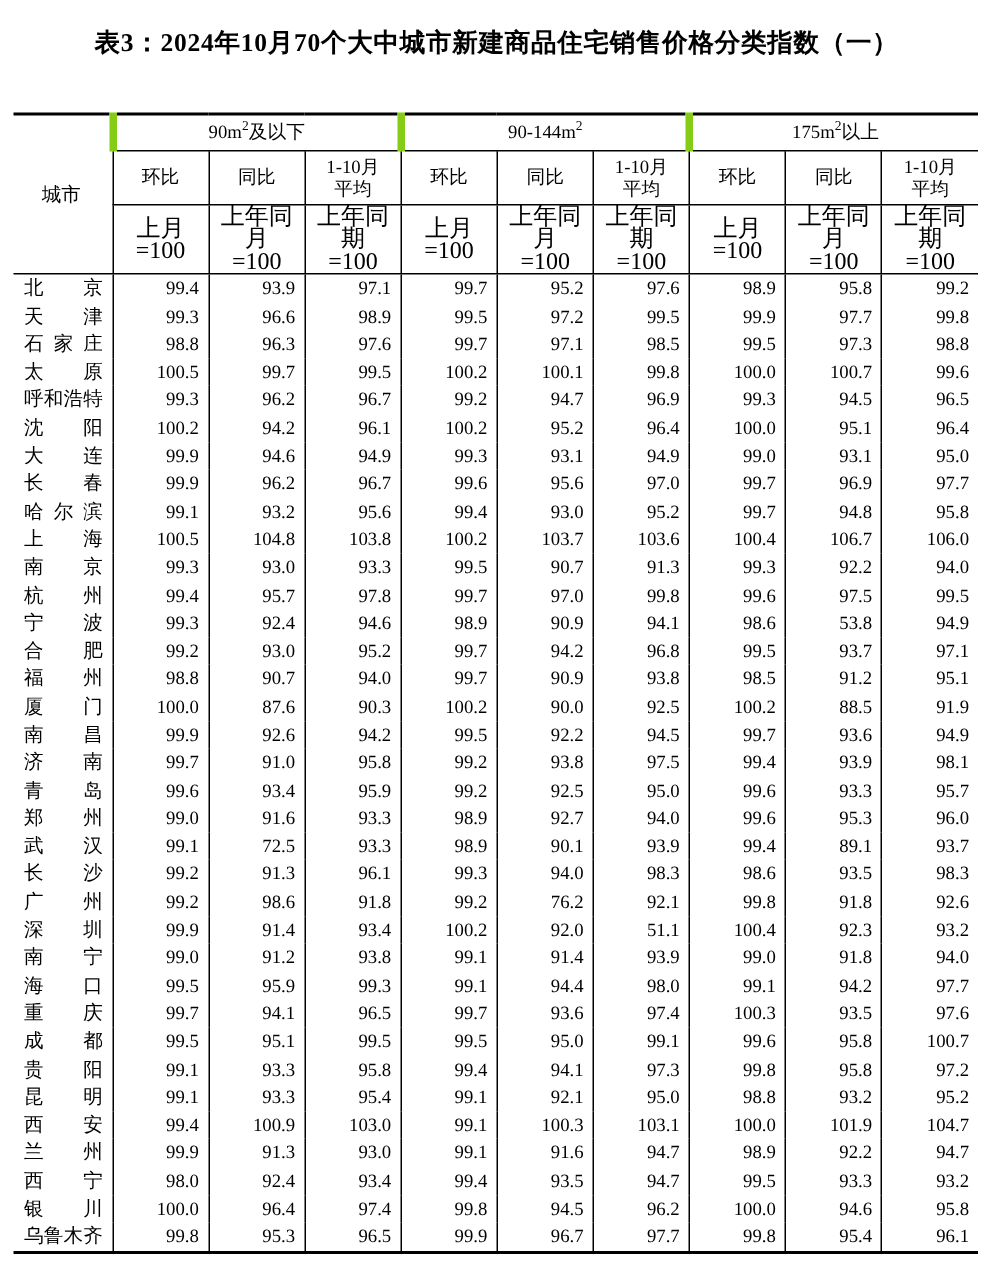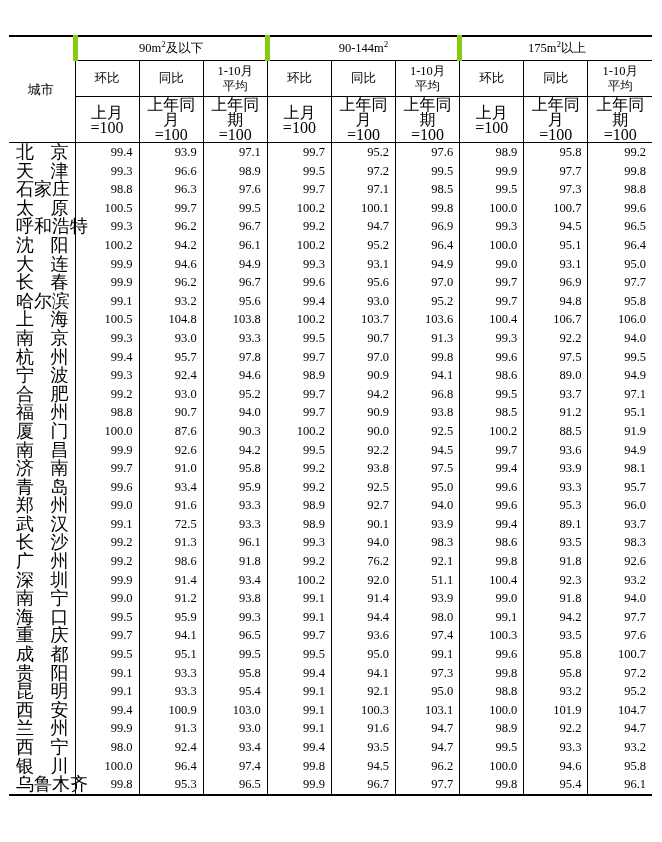--- a/index.html
+++ b/index.html
@@ -62,36 +62,37 @@
   .hl { line-height: 15px; }
 
   tbody td {
     height: 18.6px;
     padding: 0;
     font-size: 12.5px;
     line-height: 18.6px;
     white-space: nowrap;
   }
   td.city-cell {
-    font-size: 18px;
+    font-size: 13px;
     text-align: justify;
     text-align-last: justify;
     padding: 0 6px 0 7px;
   }
   td.val-cell {
     text-align: right;
     padding-right: 6px;
     border-left: 1px solid #000;
   }
 </style>
 </head>
 <body>
 
 <div class="page">
 
+  <h1 class="title">表3：2024年10月70个大中城市新建商品住宅销售价格分类指数（一）</h1>
 
   <table class="stat-table">
     <colgroup>
       <col class="city-col">
       <col>
         <col>
         <col>
         <col>
         <col>
         <col>
@@ -330,21 +331,21 @@
         </tr>
         <tr>
           <td class="city-cell">宁波</td>
           <td class="val-cell">99.3</td>
           <td class="val-cell">92.4</td>
           <td class="val-cell">94.6</td>
           <td class="val-cell">98.9</td>
           <td class="val-cell">90.9</td>
           <td class="val-cell">94.1</td>
           <td class="val-cell">98.6</td>
-          <td class="val-cell">89.0</td>
+          <td class="val-cell">53.8</td>
           <td class="val-cell">94.9</td>
         </tr>
         <tr>
           <td class="city-cell">合肥</td>
           <td class="val-cell">99.2</td>
           <td class="val-cell">93.0</td>
           <td class="val-cell">95.2</td>
           <td class="val-cell">99.7</td>
           <td class="val-cell">94.2</td>
           <td class="val-cell">96.8</td>

